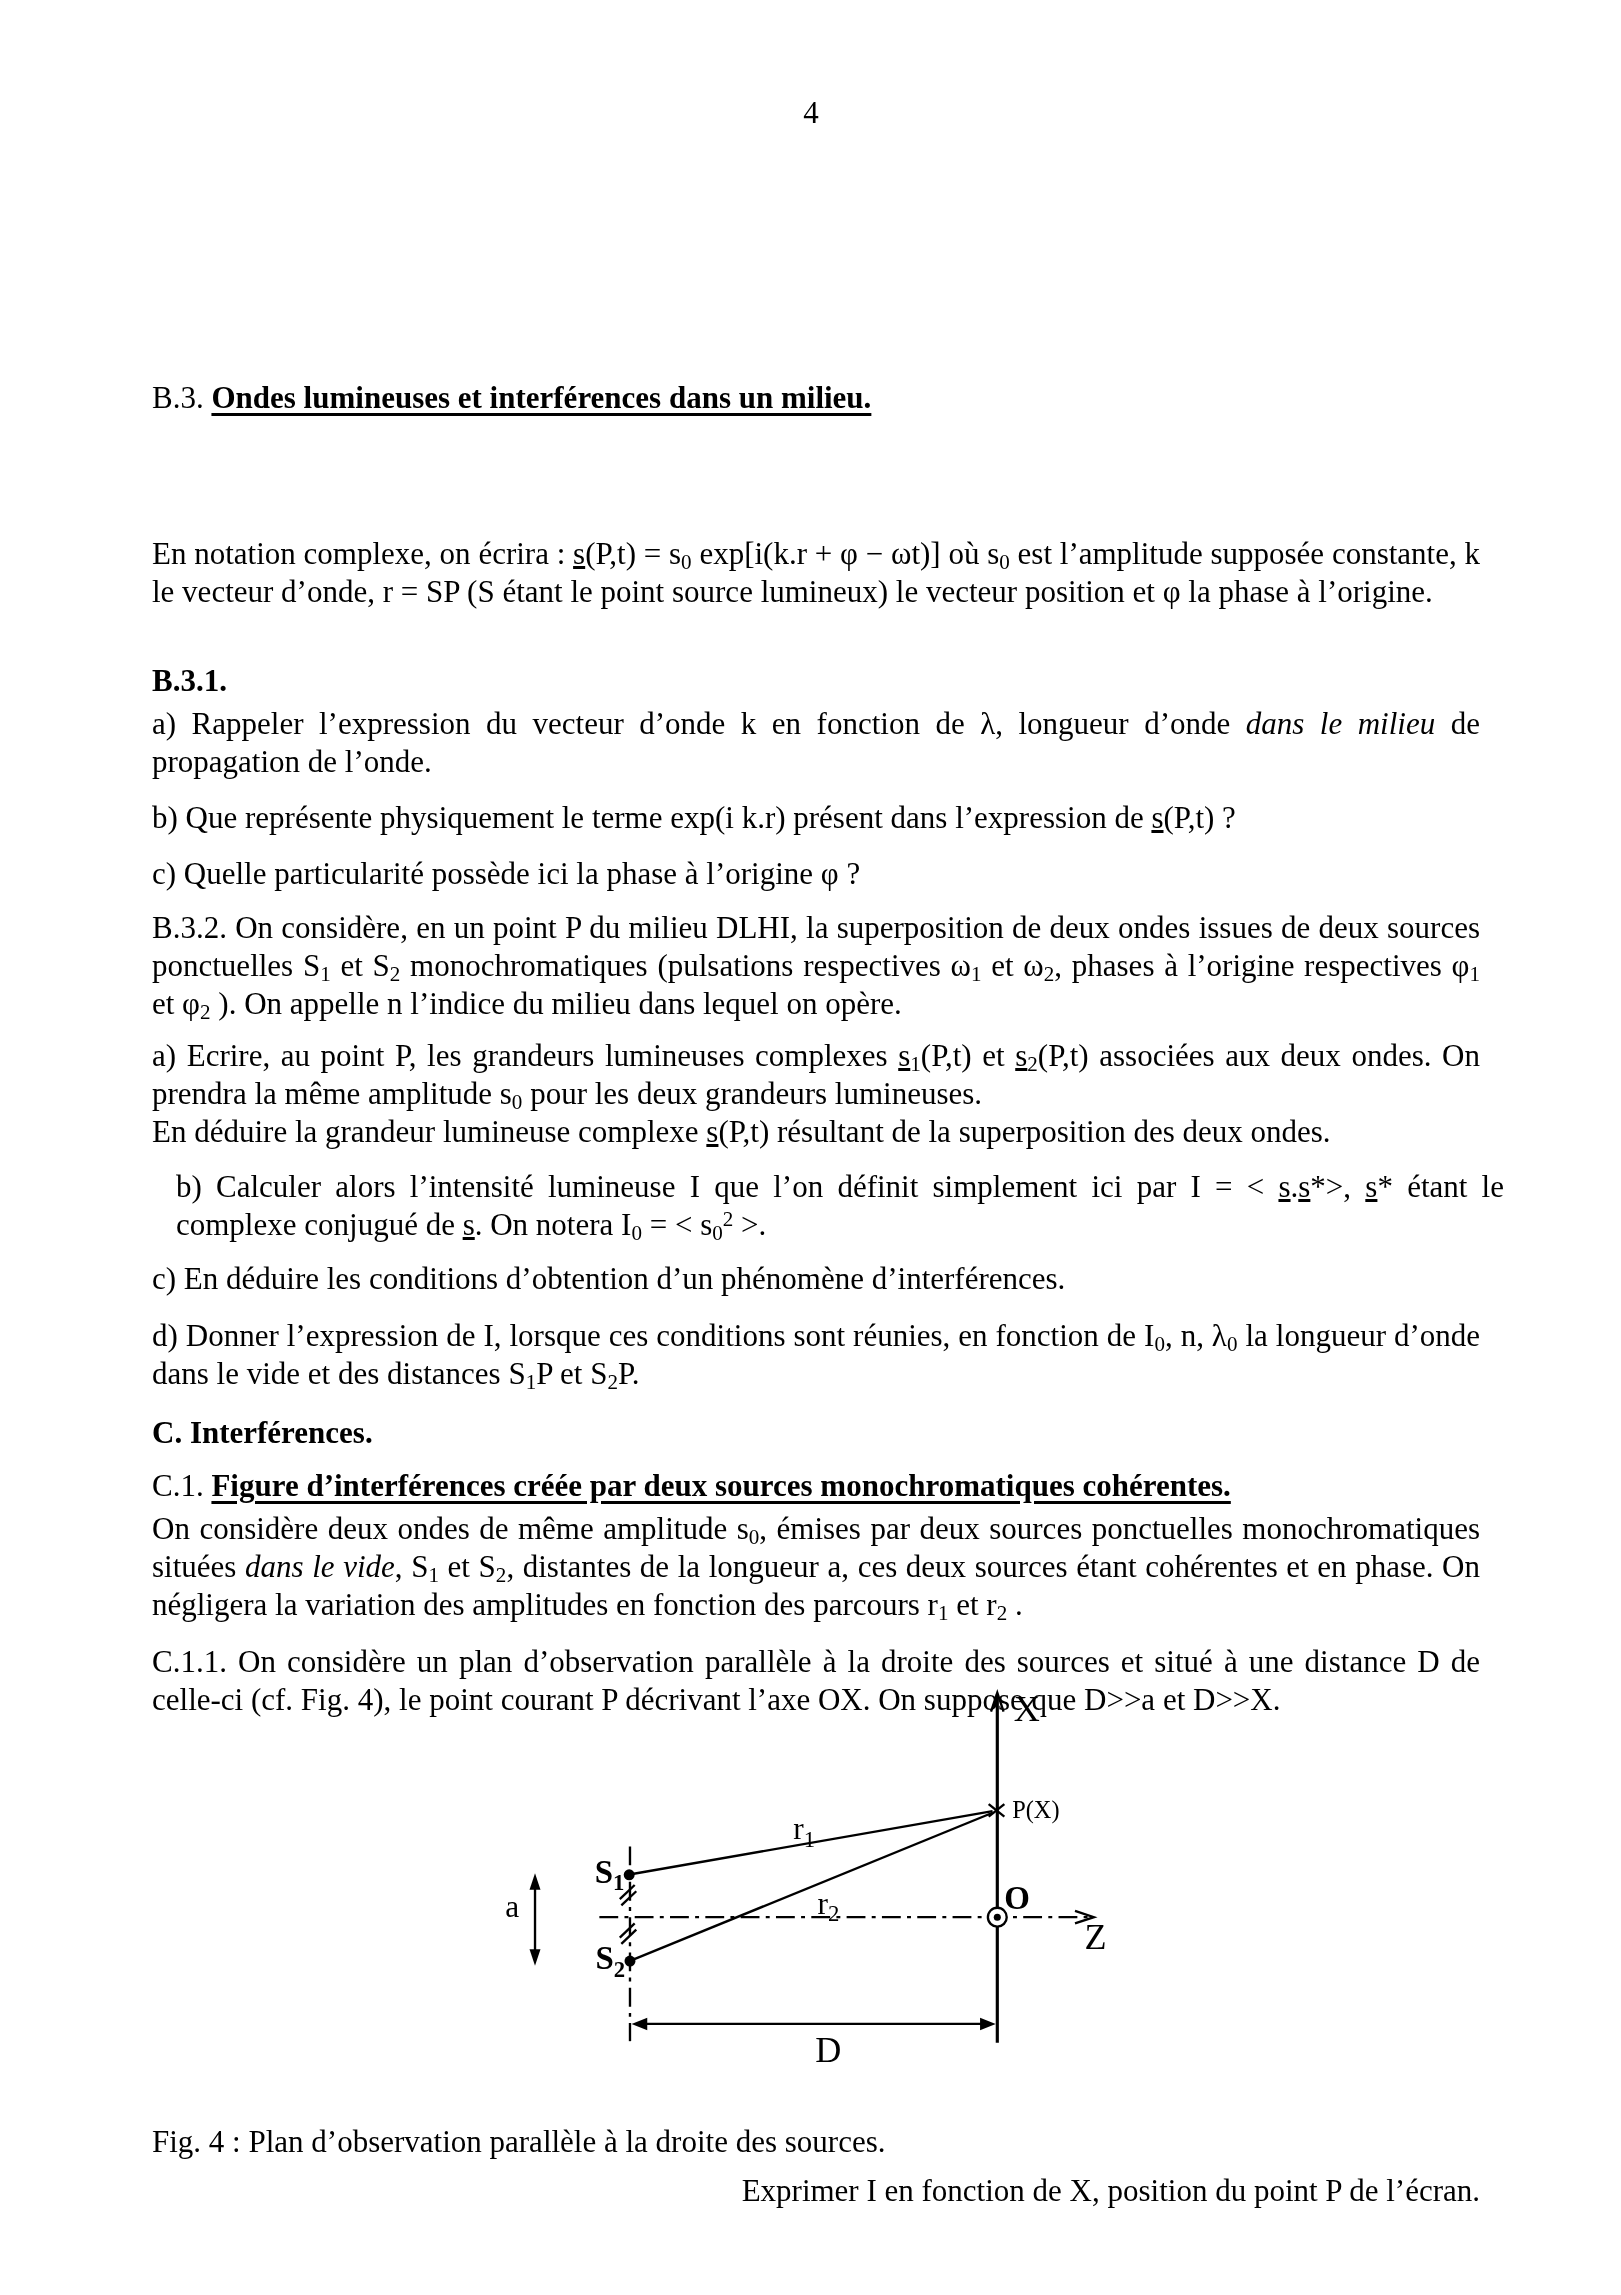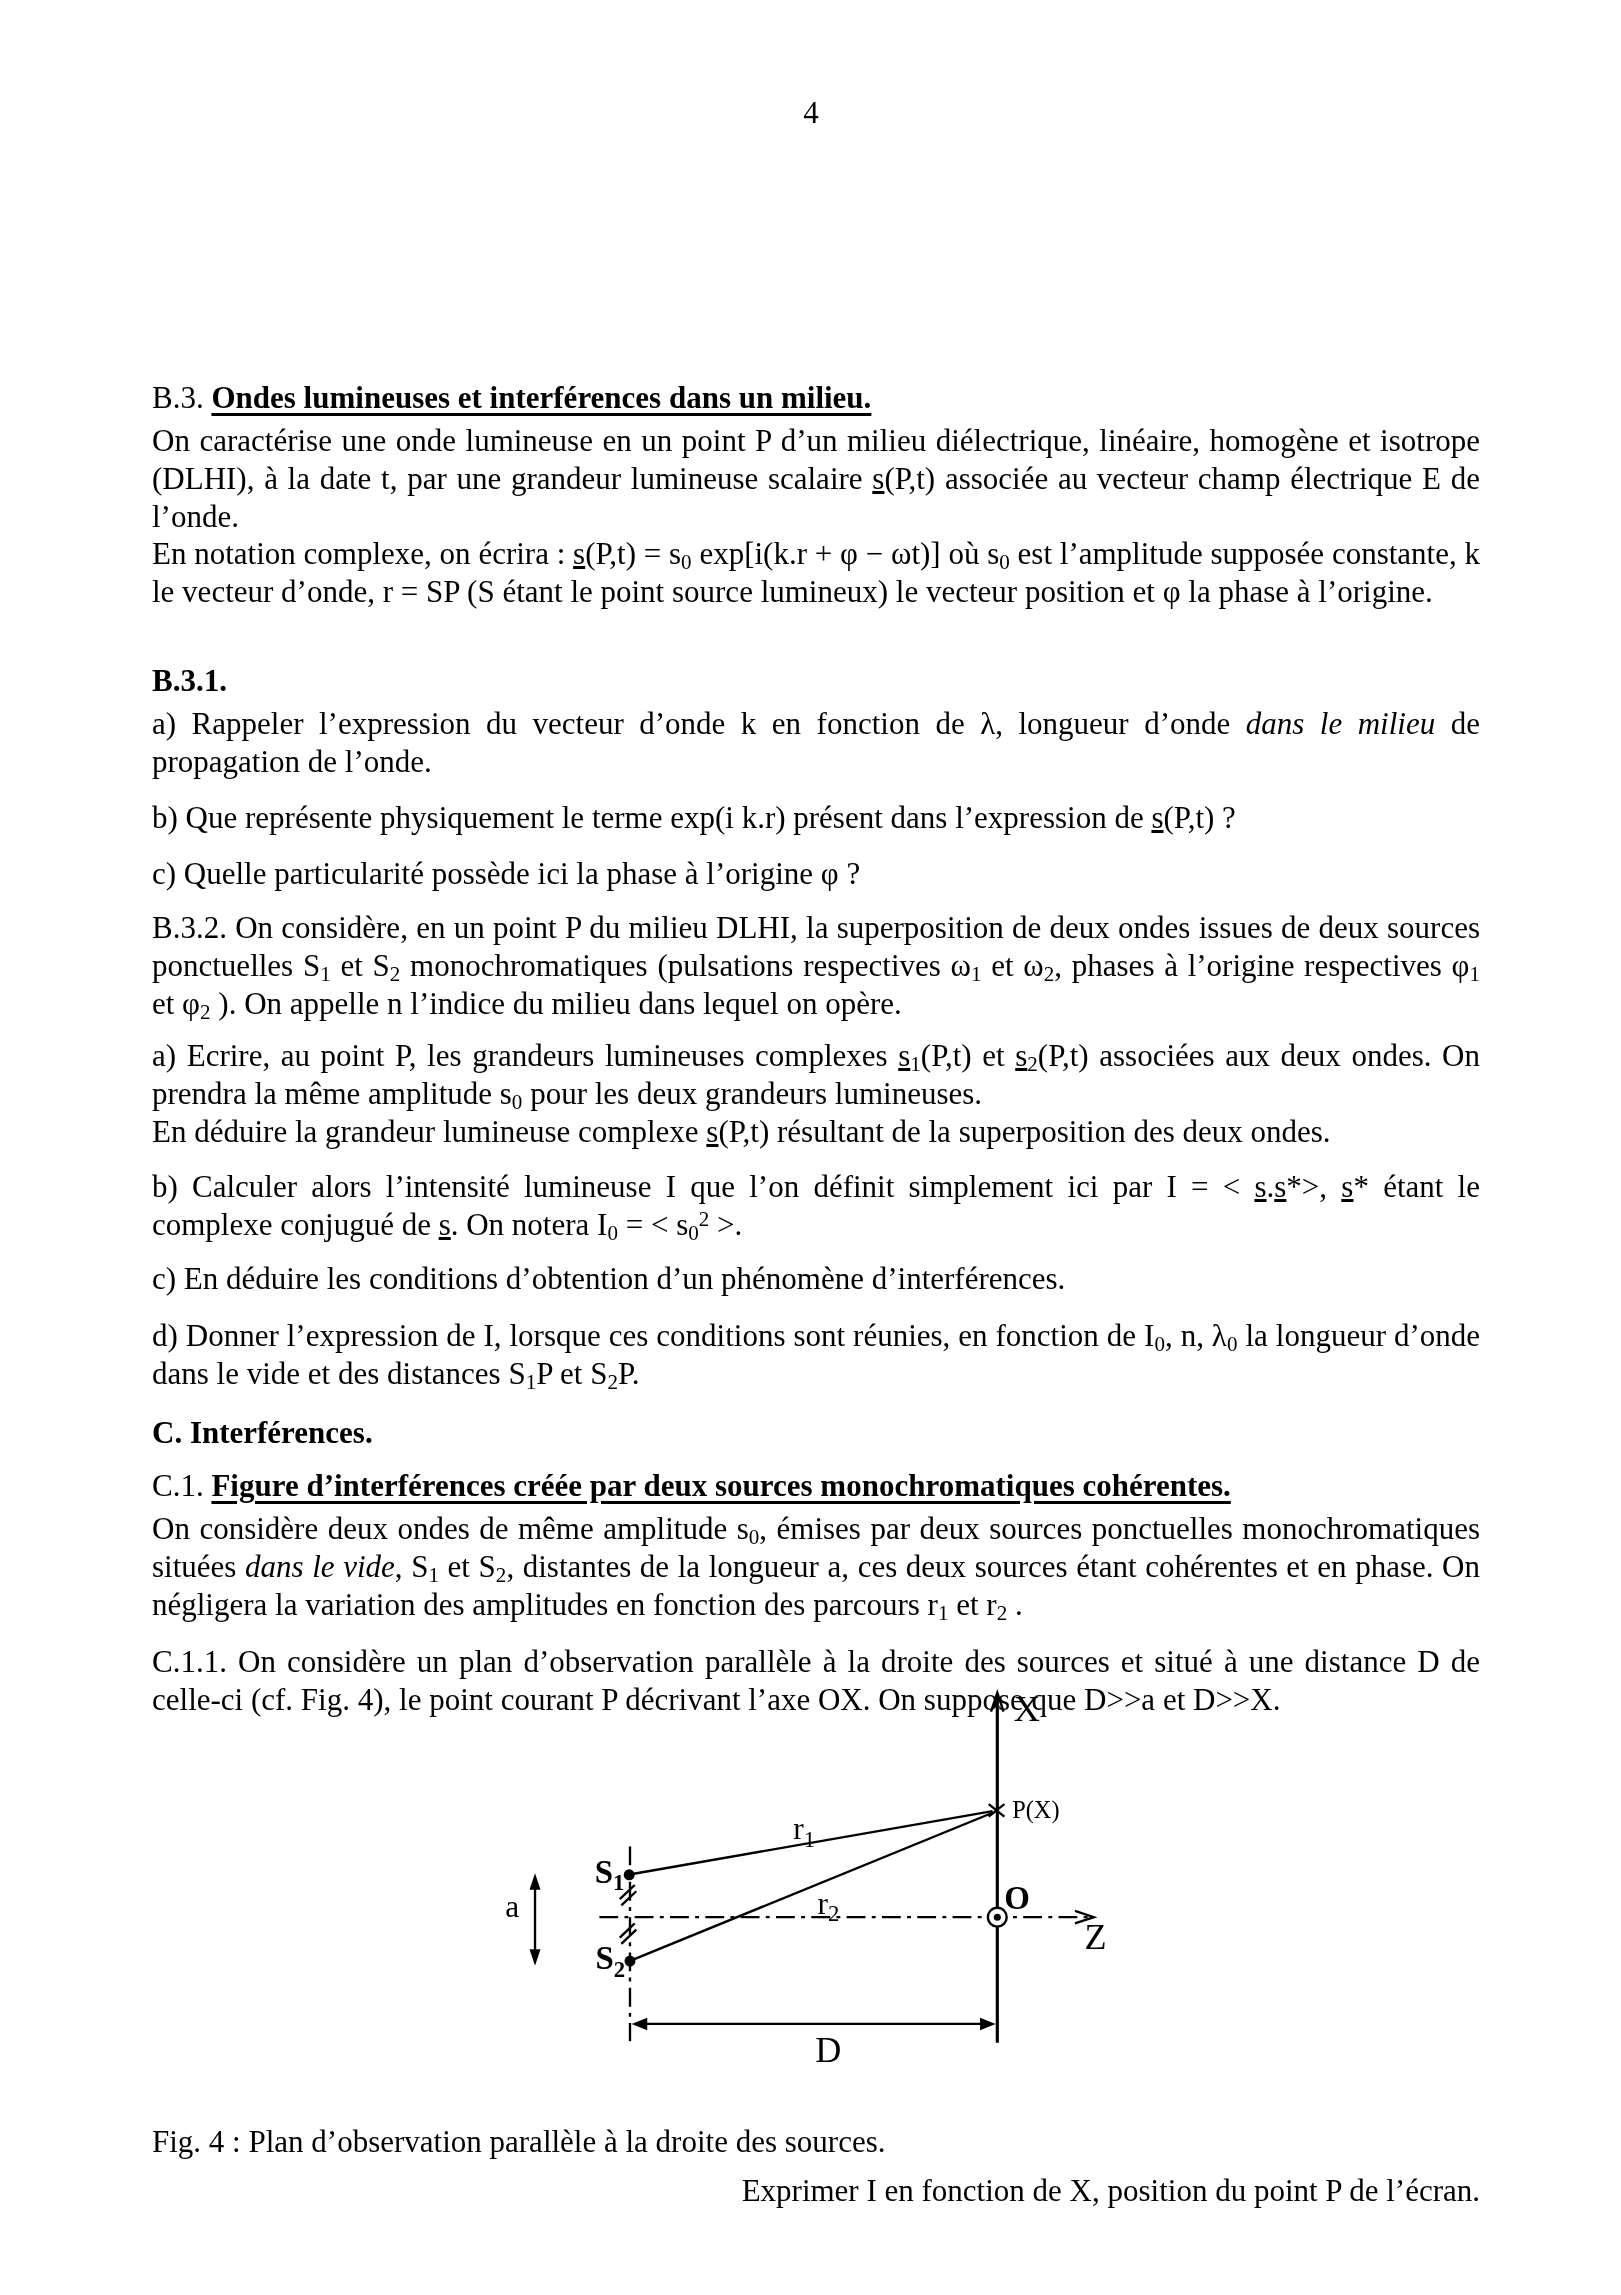--- a/index.html
+++ b/index.html
@@ -27,21 +27,21 @@
   .pagenum { left: 0; width: 1622px; text-align: center; top: 94px; }
   #h-b3      { top: 353px; }
   #p-intro1  { top: 391px; }
   #p-intro2  { top: 504px; }
   #h-b31     { top: 636px; }
   #p-b31a    { top: 674px; }
   #p-b31b    { top: 768px; }
   #p-b31c    { top: 824px; }
   #p-b32     { top: 878px; }
   #p-b32a    { top: 1006px; }
-  #p-b32b    { top: 1137px; }
+  #p-b32b    { top: 1137px; margin-left: 24px; }
   #p-b32c    { top: 1229px; }
   #p-b32d    { top: 1286px; }
   #h-c       { top: 1388px; }
   #h-c1      { top: 1441px; }
   #p-c1intro { top: 1479px; }
   #p-c11     { top: 1612px; }
   #fig4      { top: 1672px; height: 393px; }
   #caption   { top: 2092px; }
   #p-exprimer{ top: 2141px; }
   sub { font-size: 68%; vertical-align: -0.25em; line-height: 0; }
@@ -56,21 +56,20 @@
 </style>
 </head>
 <body>
 
 <div class="page">
 
   <div class="blk pagenum">4</div>
 
   <h2 class="blk heading" id="h-b3"><b>B.3.</b> <span class="ul">Ondes lumineuses et interférences dans un milieu.</span></h2>
 
-  <p class="blk" id="p-intro1">On caractérise une onde lumineuse en un point P d’un milieu diélectrique, linéaire, homogène et isotrope (DLHI), à la date t, par une grandeur lumineuse scalaire <u>s</u>(P,t) associée au vecteur champ électrique <b>E</b> de l’onde.</p>
 
   <p class="blk" id="p-intro2">En notation complexe, on écrira : <u>s</u>(P,t) = s<sub>0</sub> exp[i(<b>k</b>.<b>r</b> + φ − ωt)] où s<sub>0</sub> est l’amplitude supposée constante, <b>k</b> le vecteur d’onde, <b>r</b> = <b>SP</b> (S étant le point source lumineux) le vecteur position et φ la phase à l’origine.</p>
 
   <h2 class="blk heading" id="h-b31">B.3.1.</h2>
 
   <p class="blk" id="p-b31a"><b>a)</b> Rappeler l’expression du vecteur d’onde <b>k</b> en fonction de λ, longueur d’onde <i>dans le milieu</i> de propagation de l’onde.</p>
 
   <p class="blk" id="p-b31c"><b>c)</b> Quelle particularité possède ici la phase à l’origine φ ?</p>
 
   <p class="blk" id="p-b31b"><b>b)</b> Que représente physiquement le terme exp(i <b>k</b>.<b>r</b>) présent dans l’expression de <u>s</u>(P,t) ?</p>

